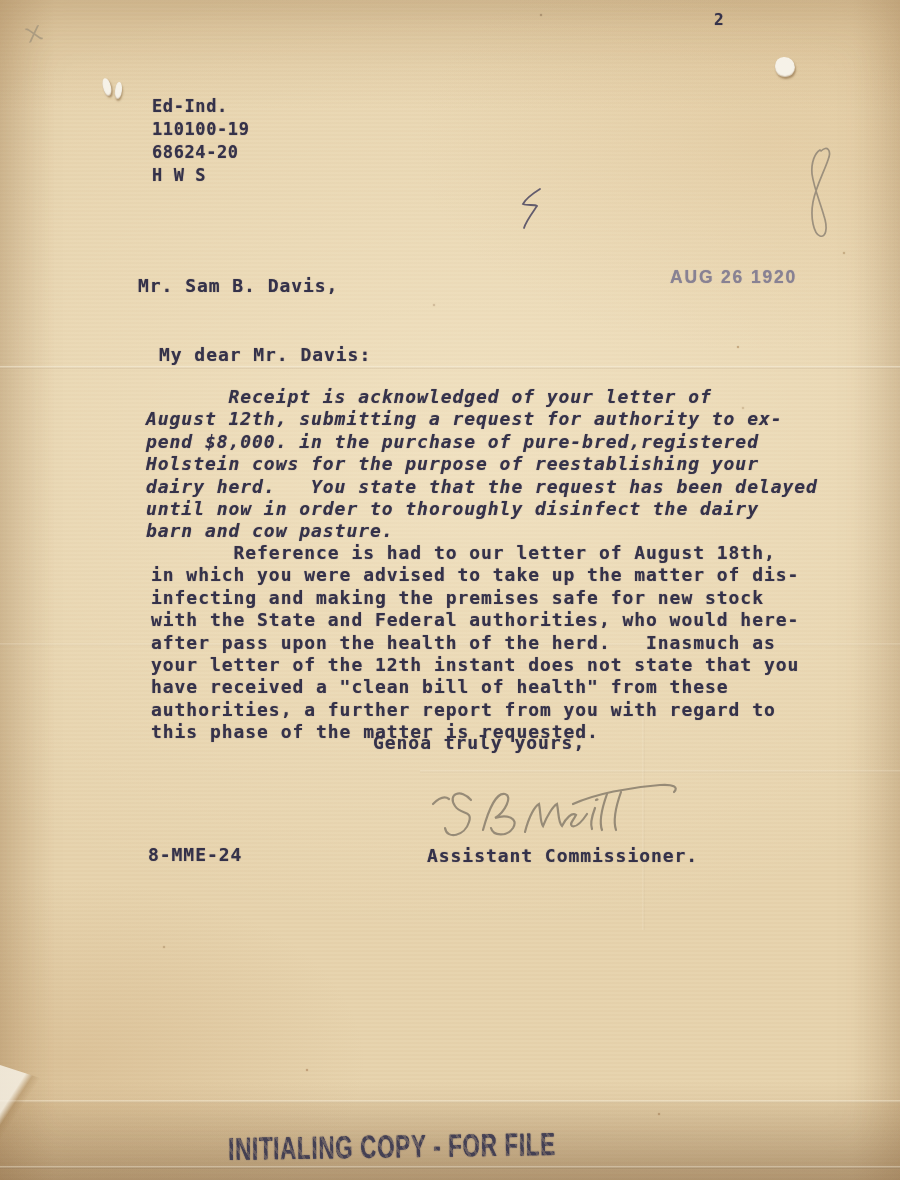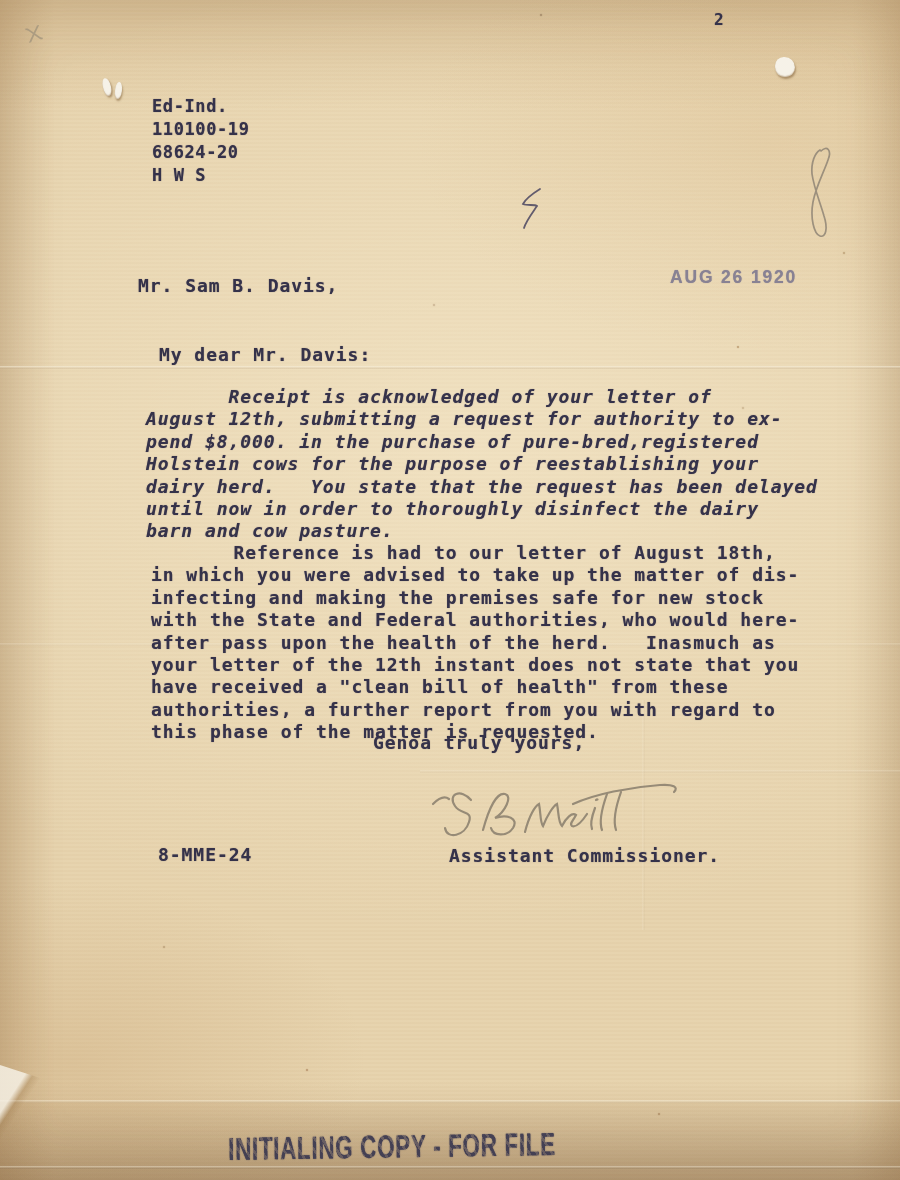--- a/index.html
+++ b/index.html
@@ -28,22 +28,22 @@
   }
   .body-text{font-size:18px; line-height:22.4px; letter-spacing:0.95px;}
   .header-block{left:152px; top:95px; font-size:17px; line-height:23px; letter-spacing:0.6px;}
   .page-number{left:714px; top:10px; font-size:16px;}
   .addr1{left:138px; top:268px;margin-top:7px;}
   .addr2{left:205px; top:311px;}
   .salutation{left:132px; top:344px;padding-left:27px;}
   .para1{left:146px; top:386px;font-style:italic;}
   .para2{left:135px; top:542px;margin-left:16px;}
   .closing{left:373px; top:732px;}
-  .sig-title{left:427px; top:845px;margin-left:22px;}
-  .file-ref{left:158px; top:844px;}
+  .sig-title{left:427px; top:845px;}
+  .file-ref{left:148px; top:844px;}
   .date-stamp{
     position:absolute; left:670px; top:266px;
     font-family:"Liberation Sans", sans-serif; font-weight:bold;
     font-size:19px; letter-spacing:2px; color:#7e7990;
     transform:scaleX(0.92); transform-origin:left top; opacity:0.9;
     text-shadow:0 0 1px rgba(110,105,135,0.7);
   }
   .filing-stamp{
     position:absolute; left:228px; top:1131px;
     font-family:"Liberation Sans", sans-serif; font-weight:bold;

